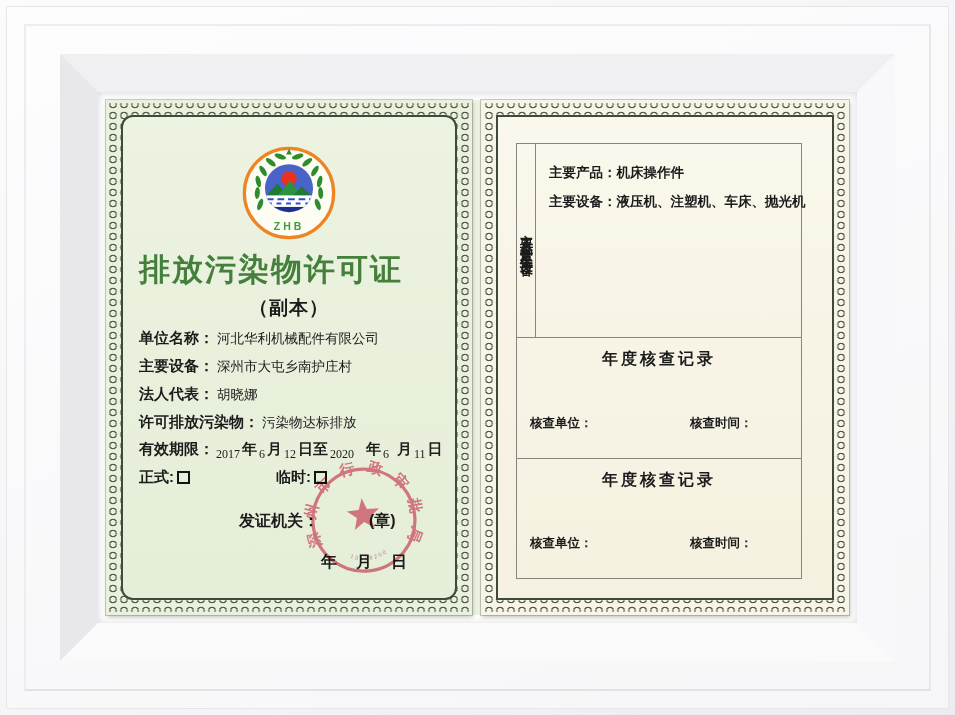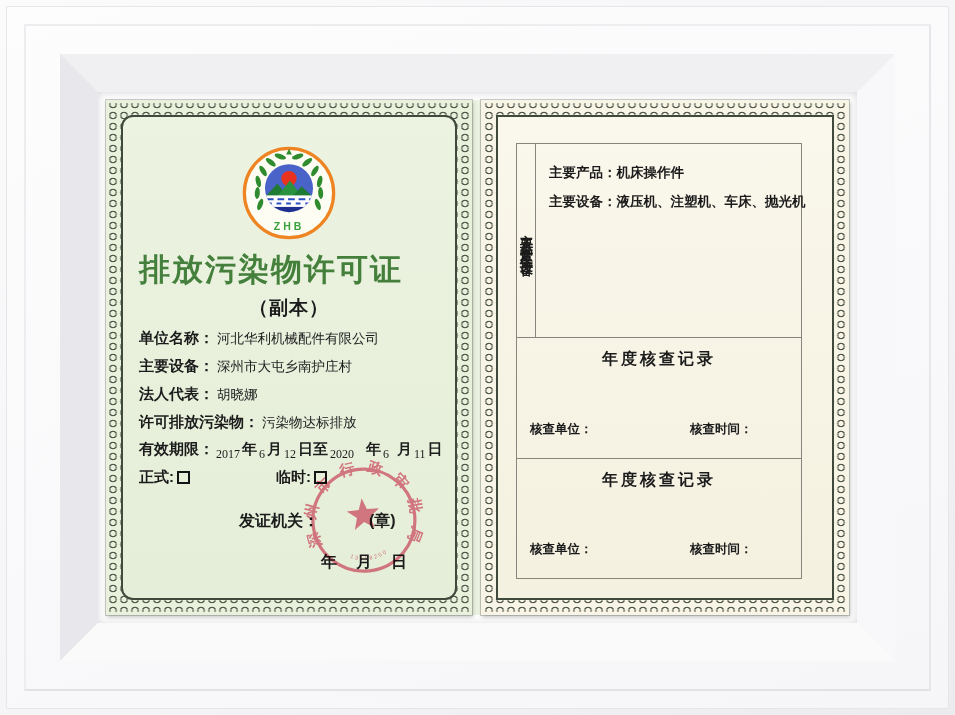--- a/index.html
+++ b/index.html
@@ -62,21 +62,21 @@
   .vrow1 { height:194px; display:flex; border-bottom:1px solid #86867e; }
   .vhead { width:27px; border-right:1px solid #86867e; display:flex; align-items:center; justify-content:center; }
   .vhead span { writing-mode:vertical-rl; text-orientation:upright; font-weight:bold;
                 font-size:13px; letter-spacing:3px; }
   .vcell { flex:1; padding:19px 8px 0 13px; }
   .pline { font-size:13.5px; font-weight:600; font-family:"Liberation Serif",serif;
            line-height:20px; margin-bottom:9px; white-space:nowrap; }
   .vsec { flex:1; position:relative; }
   .vsec.first { border-bottom:1px solid #86867e; }
   .vsec-title { text-align:center; margin-top:11px; font-size:16px; font-weight:bold; letter-spacing:3px; }
-  .vsec-labels { position:absolute; bottom:20px; left:13px; right:0; font-size:12.5px; font-weight:bold; }
+  .vsec-labels { position:absolute; bottom:26px; left:13px; right:0; font-size:12.5px; font-weight:bold; }
   .vsec-labels .time { position:absolute; left:59%; top:0; }
 </style>
 </head>
 <body>
 
 <div class="photo">
   <div class="frame-face"></div>
   <div class="frame-groove"></div>
   <div class="frame-bevel">
     <div class="mat">

